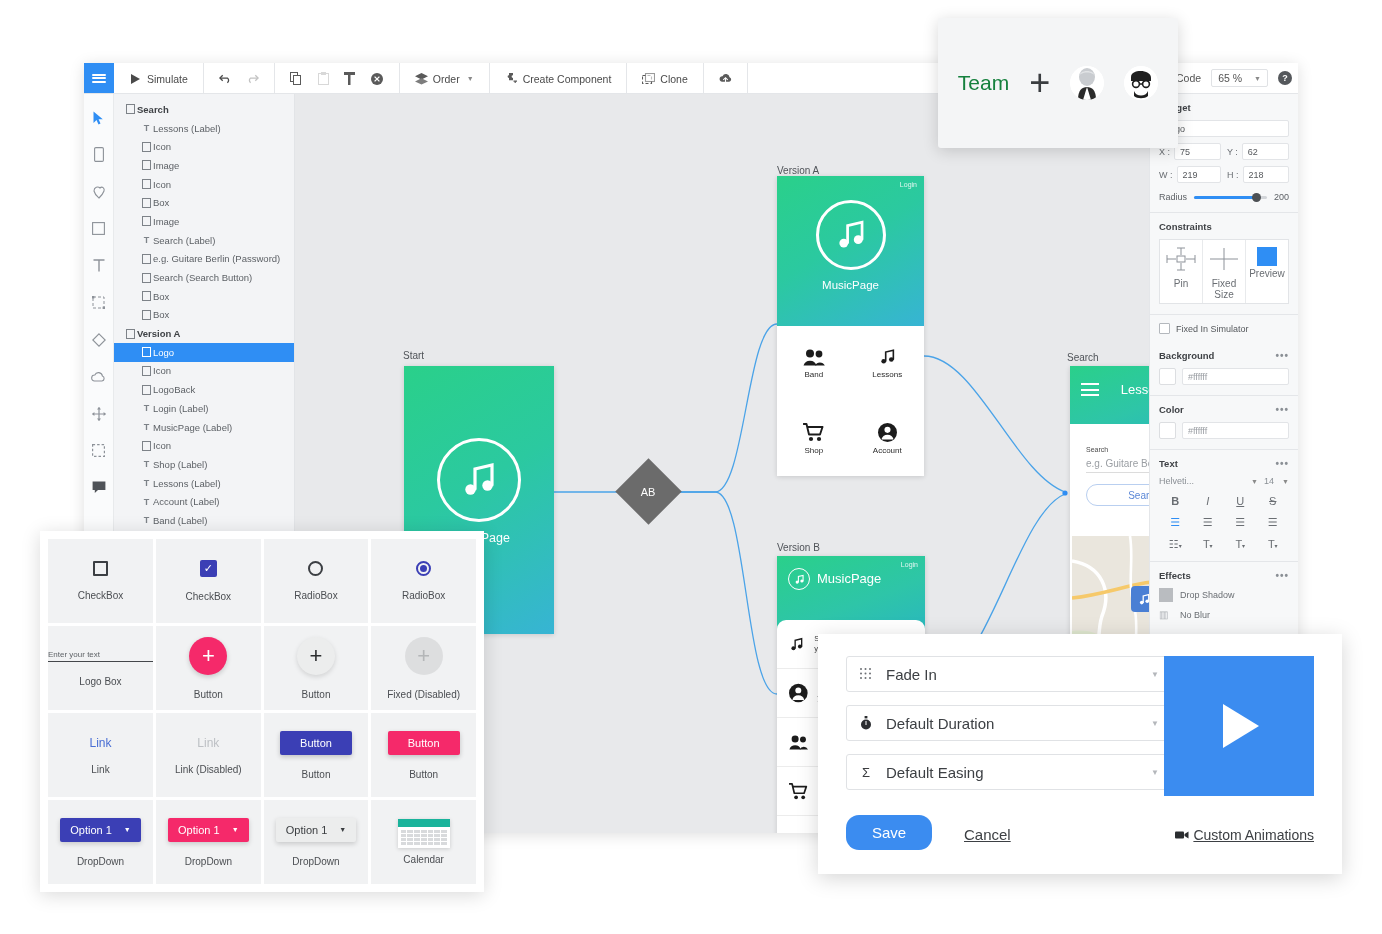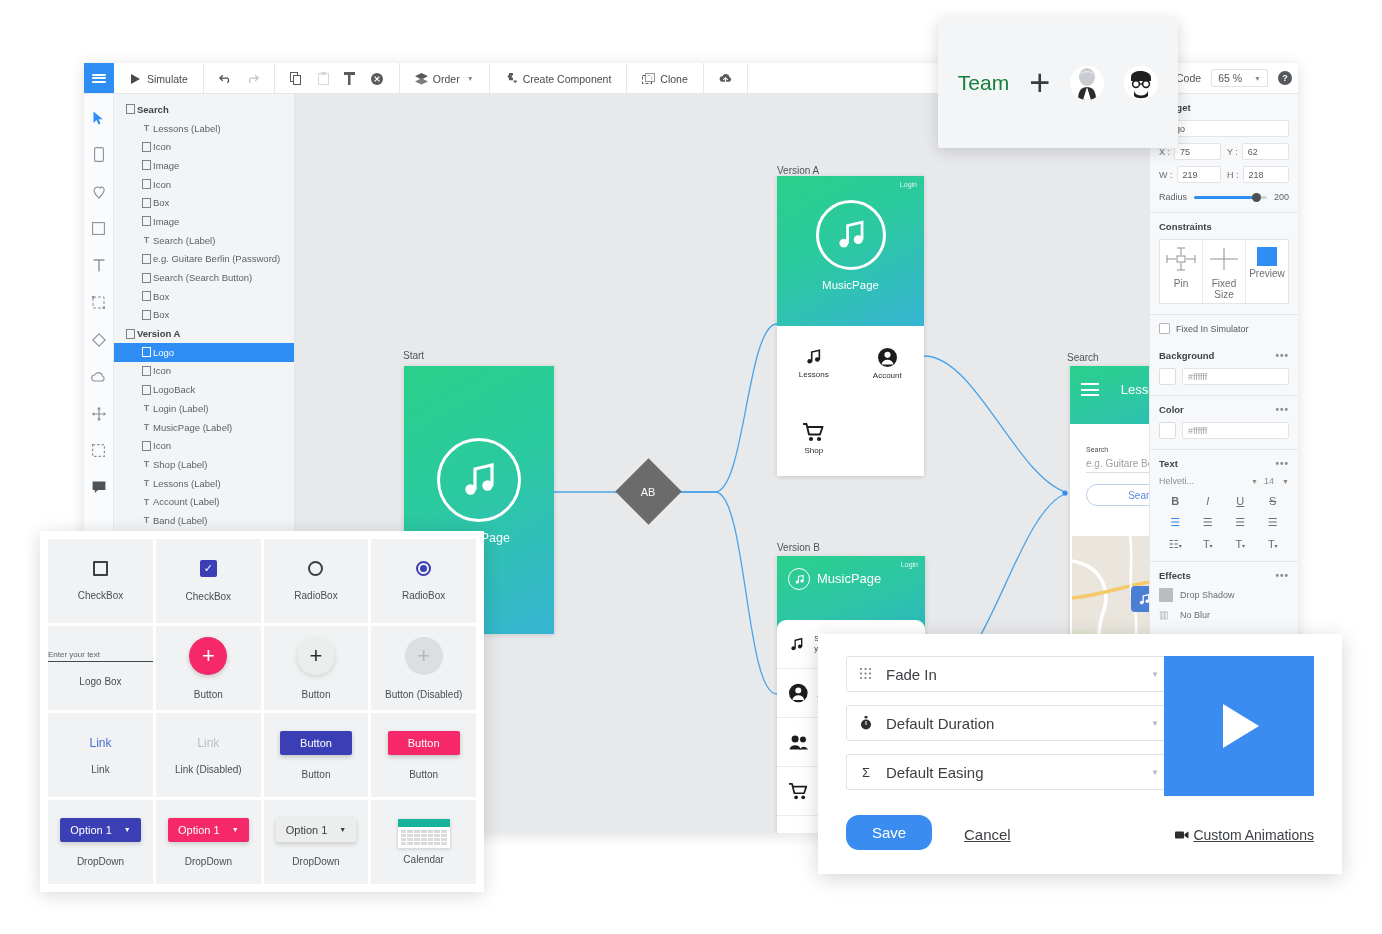--- a/index.html
+++ b/index.html
@@ -614,42 +614,51 @@
             <svg width="34" height="34" viewBox="0 0 40 40">
               <path d="M16,29 V9 L33,5 V25" stroke="#fff" stroke-width="3.2" fill="none" stroke-linecap="round"></path>
               <circle cx="11.5" cy="29.5" r="5.2" fill="#fff"></circle>
                 <circle cx="28.5" cy="25.5" r="5.2" fill="#fff"></circle>
             </svg>
           </div>
           <div class="mp-title" style="position:absolute;left:0;top:103px;width:147px;font-size:11.5px;">MusicPage</div>
         </div>
         <div class="grid2" style="width:147px;height:150px;">
           <div class="gcell">
+            <svg width="22" height="17" viewBox="0 0 22 17">
+              <circle cx="7" cy="4.5" r="4" fill="#1c1c1c"></circle>
+                <circle cx="16" cy="5" r="3.4" fill="#1c1c1c"></circle>
+              <path d="M0.5,16.5 a6.8,6.8 0 0 1 13,0 z" fill="#1c1c1c"></path>
+                <path d="M12,16.5 a5.5,5.5 0 0 1 9.8,0 z" fill="#1c1c1c"></path>
+            </svg>
+            <span>Band</span>
+          </div>
+          <div class="gcell">
             <svg width="19" height="18" viewBox="0 0 40 40">
               <path d="M16,29 V9 L33,5 V25" stroke="#1c1c1c" stroke-width="3.6" fill="none" stroke-linecap="round"></path>
               <circle cx="11.5" cy="29.5" r="5.2" fill="#1c1c1c"></circle>
                 <circle cx="28.5" cy="25.5" r="5.2" fill="#1c1c1c"></circle>
             </svg>
             <span>Lessons</span>
+          </div>
+          <div class="gcell">
+            <svg width="21" height="19" viewBox="0 0 21 19">
+              <path d="M0.5,1 H3.5 L6,11.5 H17 L19.5,4 H5" stroke="#1c1c1c" stroke-width="1.9" fill="none" stroke-linecap="round" stroke-linejoin="round"></path>
+              <circle cx="8" cy="16" r="2.1" fill="#1c1c1c"></circle>
+                <circle cx="16" cy="16" r="2.1" fill="#1c1c1c"></circle>
+            </svg>
+            <span>Shop</span>
           </div>
           <div class="gcell">
             <svg width="19" height="19" viewBox="0 0 20 20">
               <circle cx="10" cy="10" r="10" fill="#1c1c1c"></circle>
                 <circle cx="10" cy="7.2" r="3.2" fill="#fff"></circle>
               <path d="M3.6,17.4 a6.6,6.6 0 0 1 12.8,0 z" fill="#fff"></path>
             </svg>
             <span>Account</span>
-          </div>
-          <div class="gcell">
-            <svg width="21" height="19" viewBox="0 0 21 19">
-              <path d="M0.5,1 H3.5 L6,11.5 H17 L19.5,4 H5" stroke="#1c1c1c" stroke-width="1.9" fill="none" stroke-linecap="round" stroke-linejoin="round"></path>
-              <circle cx="8" cy="16" r="2.1" fill="#1c1c1c"></circle>
-                <circle cx="16" cy="16" r="2.1" fill="#1c1c1c"></circle>
-            </svg>
-            <span>Shop</span>
           </div>
         </div>
       </div>
 
       <div class="node-label" style="left:482px;top:448px">Version B</div>
       <div class="phone" style="left:482px;top:462px;width:148px;height:308px;">
         <div class="hdr-grad2" style="position:relative;width:148px;height:74px;">
           <div class="login-txt">Login</div>
           <div style="position:absolute;left:11px;top:12px;width:22px;height:22px;border:1.6px solid #fff;border-radius:50%;display:flex;align-items:center;justify-content:center;">
             <svg width="11" height="11" viewBox="0 0 40 40">
@@ -922,21 +931,21 @@
     <div class="gi">
       <div class="fab pink">+</div>
       <div class="gi-cap">Button</div>
     </div>
     <div class="gi">
       <div class="fab grey">+</div>
       <div class="gi-cap">Button</div>
     </div>
     <div class="gi">
       <div class="fab dis">+</div>
-      <div class="gi-cap">Button (Disabled)</div>
+      <div class="gi-cap">Fixed (Disabled)</div>
     </div>
 
     <div class="gi">
       <div class="lnk">Link</div>
       <div class="gi-cap">Link</div>
     </div>
     <div class="gi">
       <div class="lnk dis">Link</div>
       <div class="gi-cap">Link (Disabled)</div>
     </div>

